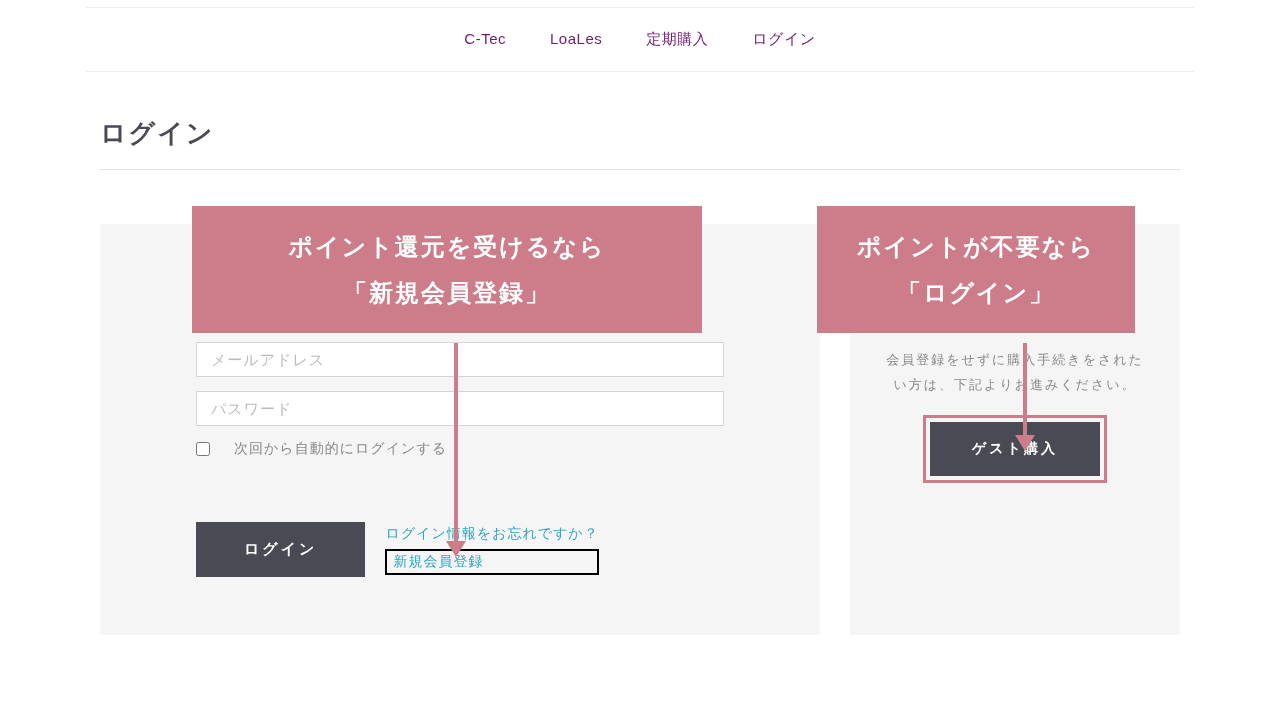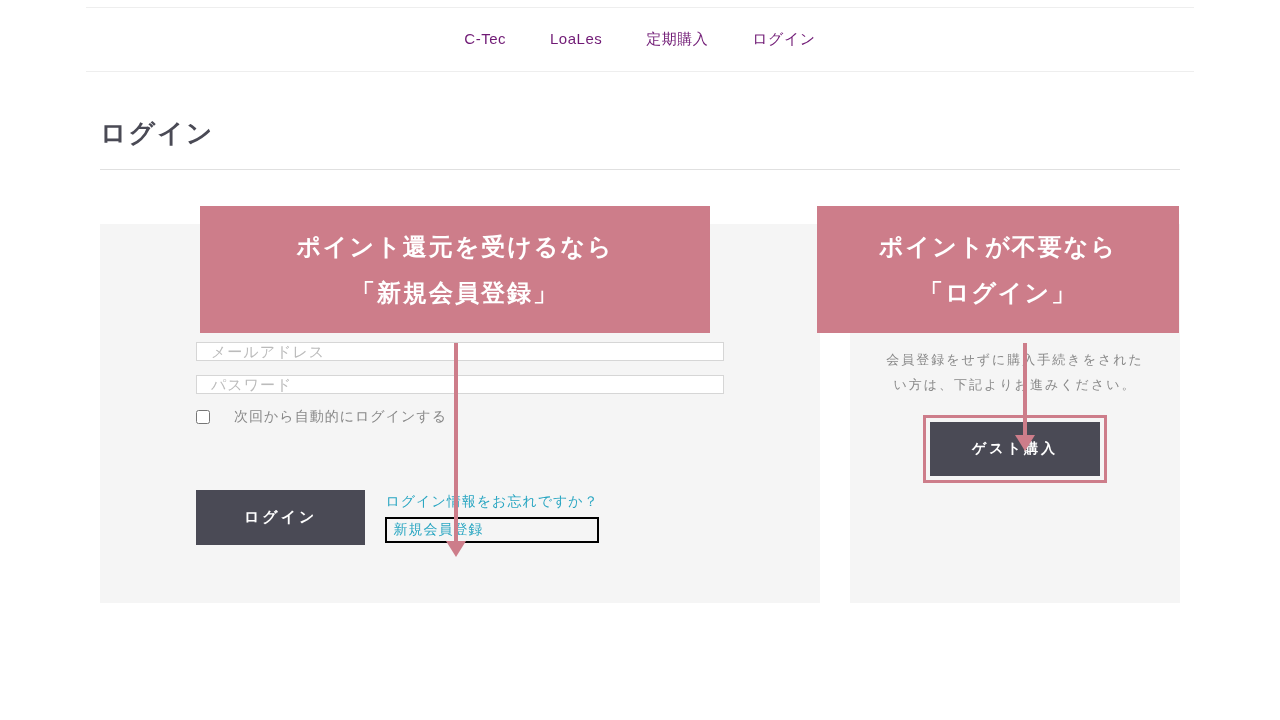--- a/index.html
+++ b/index.html
@@ -44,21 +44,21 @@
     }
     .right-panel {
       width: 330px;
       background: #f5f5f5;
       padding: 124px 30px 58px 30px;
       position: relative;
       text-align: center;
     }
     .input {
       width: 100%;
-      padding: 0 14px;
+      padding: 8px 14px;
       font-size: 15px;
       border: 1px solid #d6d6d6;
       background: #fff;
       color: #ec4899;
       margin-bottom: 14px;
     }
     .input::placeholder { color: #bbb; letter-spacing: 1px; }
     .chk-row {
       display: flex;
       align-items: center;
@@ -125,22 +125,22 @@
       background: #cd7d8a;
       color: #fff;
       font-size: 24px;
       font-weight: 600;
       letter-spacing: 2px;
       padding: 18px 26px;
       text-align: center;
       line-height: 1.9;
       z-index: 10;
     }
-    .callout.left { top: 206px; left: 200px; width: 510px; }
-    .callout.right { top: 206px; left: 817px; width: 362px; }
+    .callout.left { top: 206px; left: 192px; width: 510px; }
+    .callout.right { top: 206px; left: 817px; width: 318px; }
     .arrow { position: absolute; z-index: 9; }
     .arrow-left {
       top: 343px; left: 454px;
       width: 4px; height: 200px;
       background: #cd7d8a;
     }
     .arrow-left::after {
       content: '';
       position: absolute;
       bottom: -14px; left: -8px;

